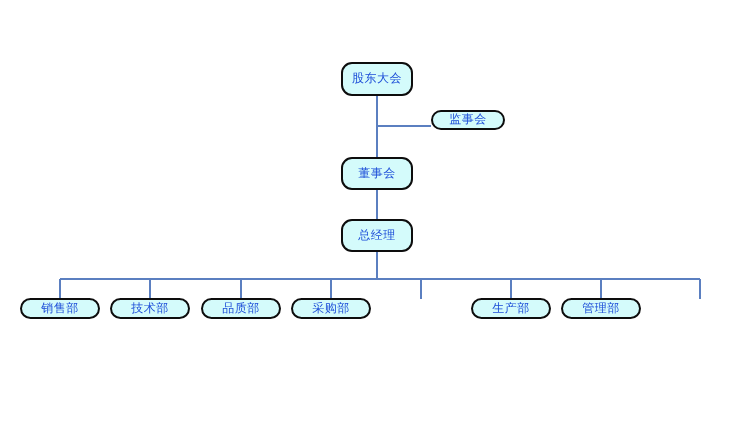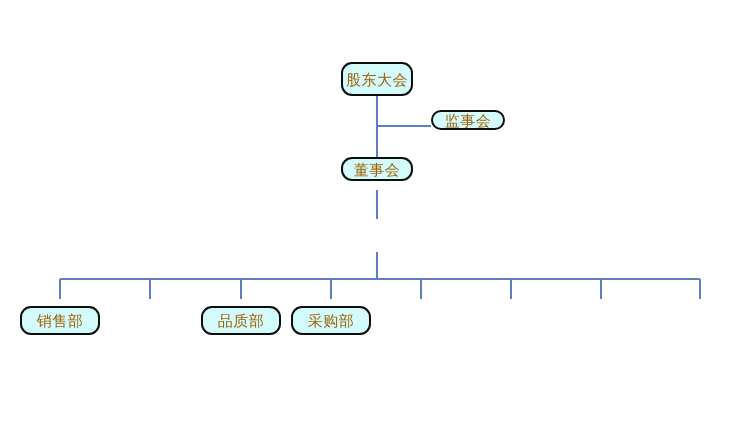--- a/index.html
+++ b/index.html
@@ -31,38 +31,38 @@
     box-sizing: border-box;
     background: #d4fbfb;
     border: 2px solid #0d0d0d;
     border-radius: 11px;
     display: flex;
     align-items: center;
     justify-content: center;
     z-index: 5;
   }
   .node-label {
-    font-family: Liberation Sans, sans-serif;
-    font-size: 15px;
+    font-family: Liberation Mono, monospace;
+    font-size: 12px;
     line-height: 1;
-    color: #a16207;
+    color: #1d4ed8;
     letter-spacing: 0.5px;
     white-space: nowrap;
     -webkit-font-smoothing: antialiased;
   }
   
   #node-shareholders { left: 341px; top: 62px;  width: 72px; height: 34px; }
   #node-supervisors  { left: 431px; top: 110px; width: 74px; height: 20px; }
-  #node-board        { left: 341px; top: 157px; width: 72px; height: 24px; }
+  #node-board        { left: 341px; top: 157px; width: 72px; height: 33px; }
   #node-gm           { left: 341px; top: 219px; width: 72px; height: 33px; }
   
   .dept {
-    top: 306px;
+    top: 298px;
     width: 80px;
-    height: 29px;
+    height: 21px;
   }
 </style>
 </head>
 <body>
 
 <div id="chart-canvas">
 
   <svg id="connector-layer" viewBox="0 0 750 423" xmlns="http://www.w3.org/2000/svg">
     <g stroke="#5b7fc0" stroke-width="2" fill="none" shape-rendering="crispEdges">
 
@@ -92,24 +92,36 @@
   </div>
 
   <div class="node" id="node-supervisors">
     <span class="node-label">监事会</span>
   </div>
 
   <div class="node" id="node-board">
     <span class="node-label">董事会</span>
   </div>
 
+  <div class="node" id="node-gm">
+    <span class="node-label">总经理</span>
+  </div>
 
   <div class="node dept" style="left:20px">
     <span class="node-label">销售部</span>
+  </div>
+  <div class="node dept" style="left:110px">
+    <span class="node-label">技术部</span>
   </div>
   <div class="node dept" style="left:291px">
     <span class="node-label">采购部</span>
   </div>
   <div class="node dept" style="left:201px">
     <span class="node-label">品质部</span>
   </div>
+  <div class="node dept" style="left:471px">
+    <span class="node-label">生产部</span>
+  </div>
+  <div class="node dept" style="left:561px">
+    <span class="node-label">管理部</span>
+  </div>
 
 </div>
 
 </body></html>

